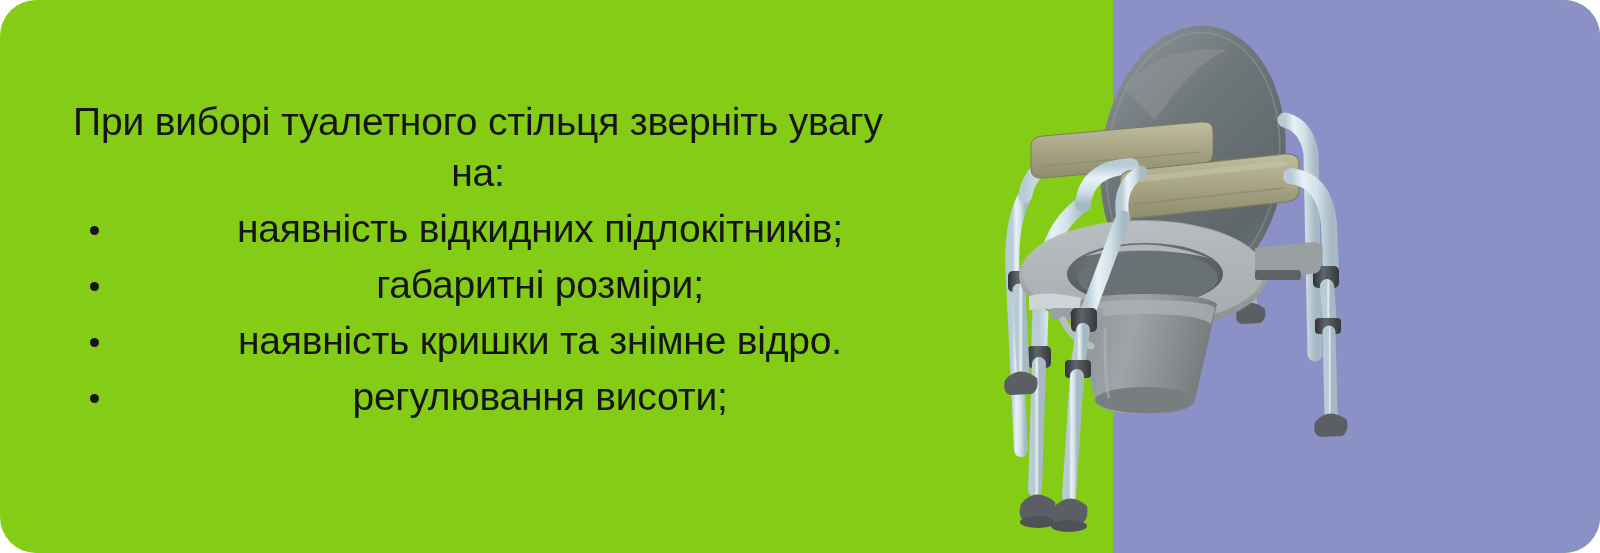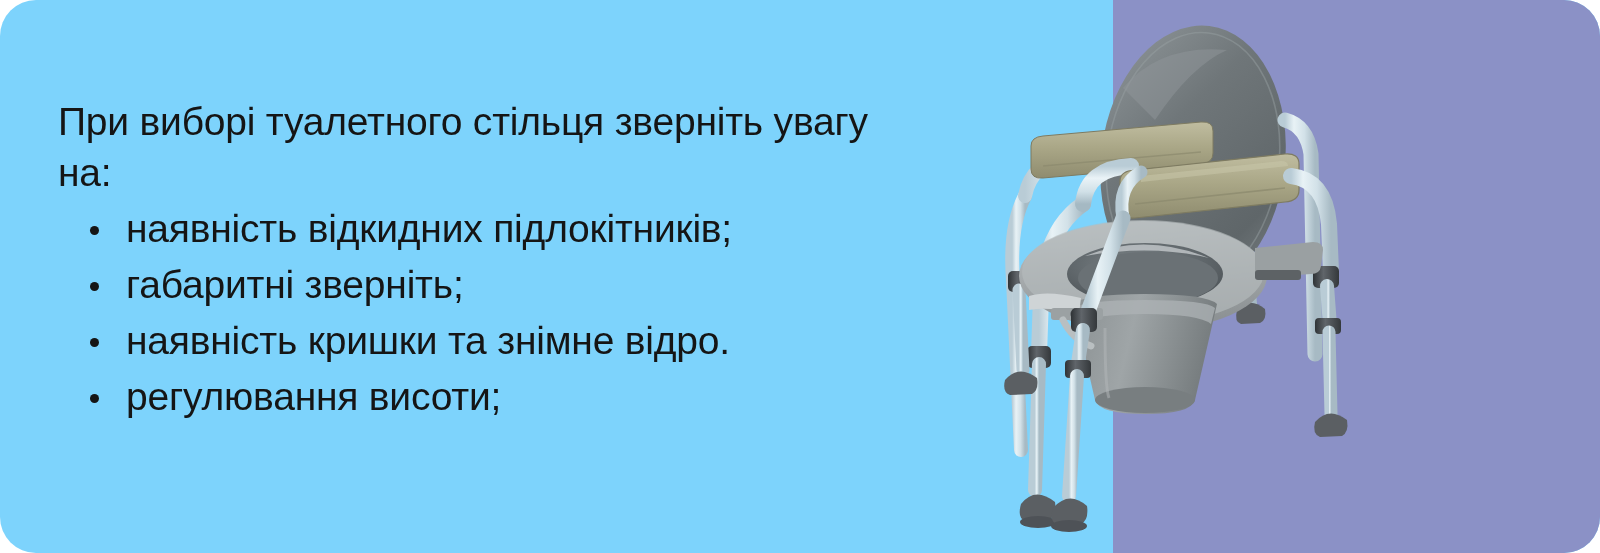--- a/index.html
+++ b/index.html
@@ -4,24 +4,25 @@
 <style>
   html, body {
     margin: 0;
     padding: 0;
     background: #ffffff;
   }
   #card {
     position: relative;
     width: 1600px;
     height: 553px;
-    background: #7dd3fc;
+    background: #84cc16;
     border-radius: 36px;
     overflow: hidden;
     font-family: "Liberation Sans", sans-serif;
+    text-align: center;
   }
   
   #photo-panel {
     position: absolute;
     left: 1113px;
     top: 0;
     width: 487px;
     height: 553px;
     background: #8b91c6;
   }
@@ -84,21 +85,21 @@
 
   <div id="text-col">
     <p id="lead">При виборі туалетного стільця зверніть увагу на:</p>
     <ul id="bullets">
       <li>
         <span class="dot"></span>
         <span>наявність відкидних підлокітників;</span>
       </li>
       <li>
         <span class="dot"></span>
-        <span>габаритні зверніть;</span>
+        <span>габаритні розміри;</span>
       </li>
       <li>
         <span class="dot"></span>
         <span>наявність кришки та знімне відро.</span>
       </li>
       <li>
         <span class="dot"></span>
         <span>регулювання висоти;</span>
       </li>
     </ul>

